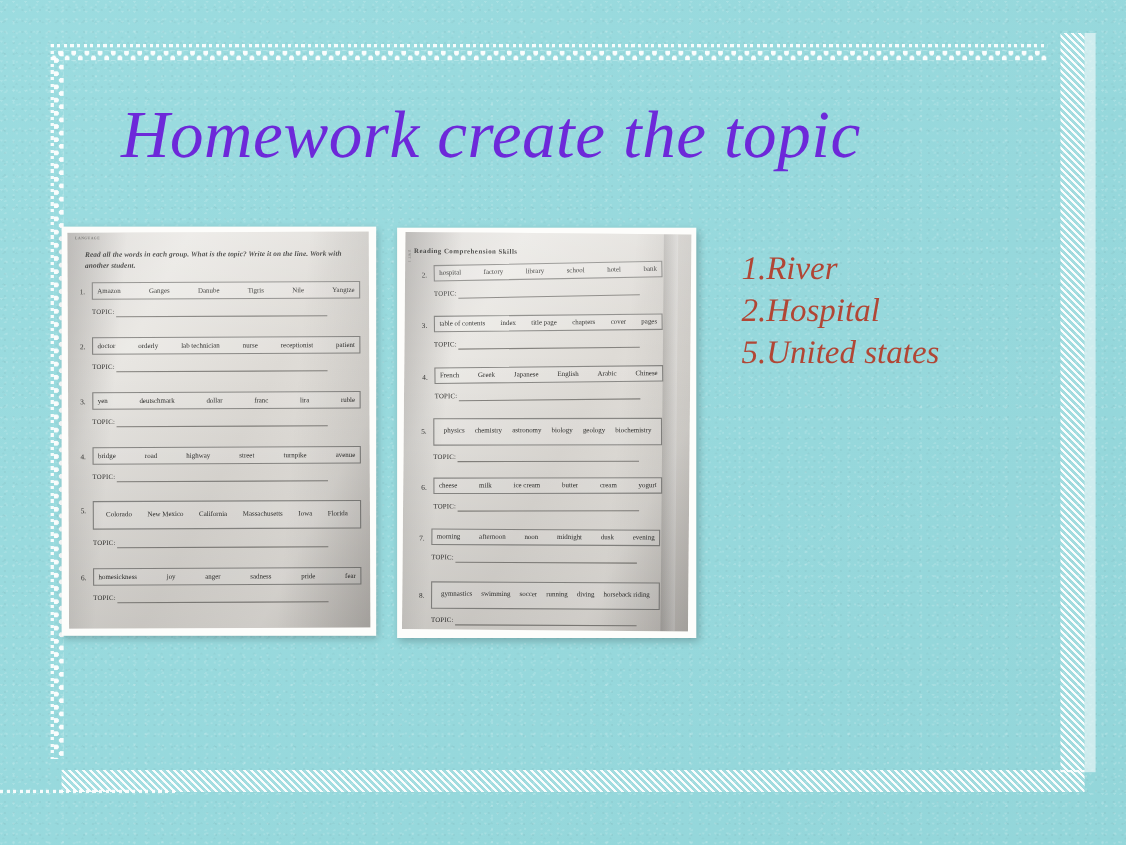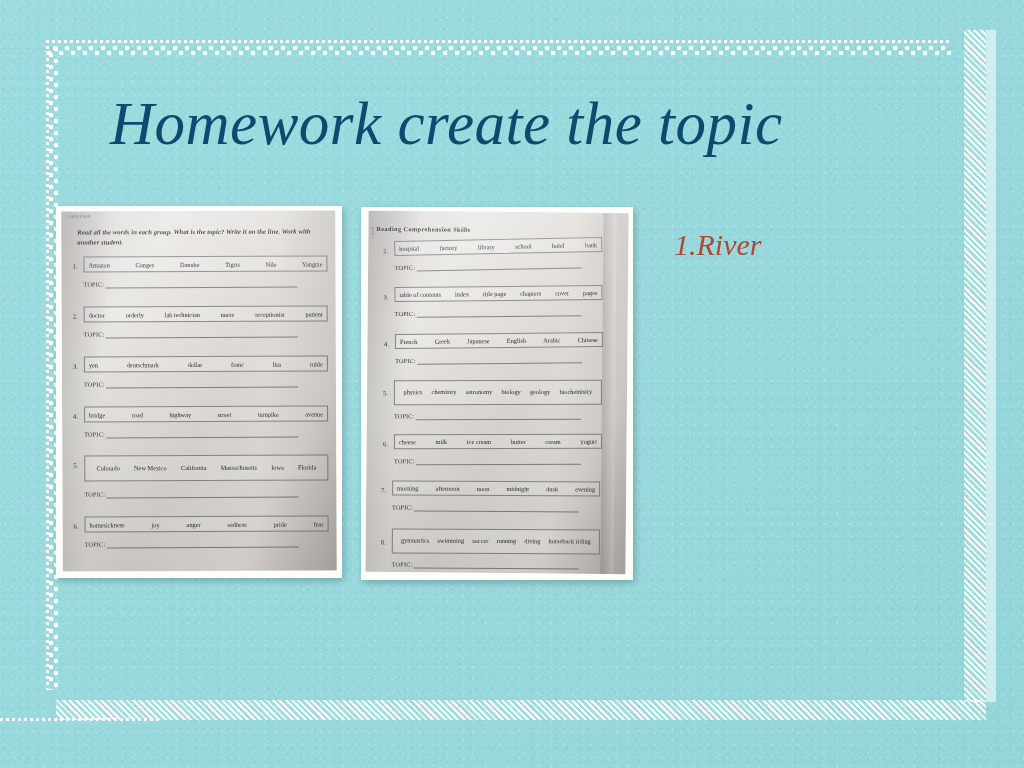--- a/index.html
+++ b/index.html
@@ -75,21 +75,21 @@
 
   
   #slide-title {
     position: absolute;
     left: 110px;
     top: 92px;
     font-family: "Liberation Serif", "DejaVu Serif", serif;
     font-style: italic;
     font-size: 61px;
     line-height: 1.05;
-    color: #0c4a6e;
+    color: #6d28d9;
     letter-spacing: 0.5px;
     white-space: nowrap;
   }
 
   
   #answers {
     position: absolute;
     left: 674px;
     top: 226px;
     width: 290px;
@@ -237,20 +237,22 @@
 
 <div class="hatch-v" style="left:964px; top:30px; width:22px; height:672px;"></div>
 <div class="plain-band-v" style="left:986px; top:30px; width:10px; height:672px;"></div>
 
 <div class="hatch-h" style="left:56px; top:700px; width:930px; height:20px;"></div>
 
 <div id="slide-title">Homework create the topic</div>
 
 <div id="answers">
   <div class="answer-line">1.River</div>
+  <div class="answer-line">2.Hospital</div>
+  <div class="answer-line">5.United states</div>
 </div>
 
 <div class="photo" id="photo-left">
   <div class="photo-inner">
 
     <div class="ws-pagemark">LANGUAGE</div>
 
     <div class="ws-instructions">Read all the words in each group. What is the topic? Write it on the line. Work with another student.</div>
 
     <div class="ws-item" style="top:0;">

